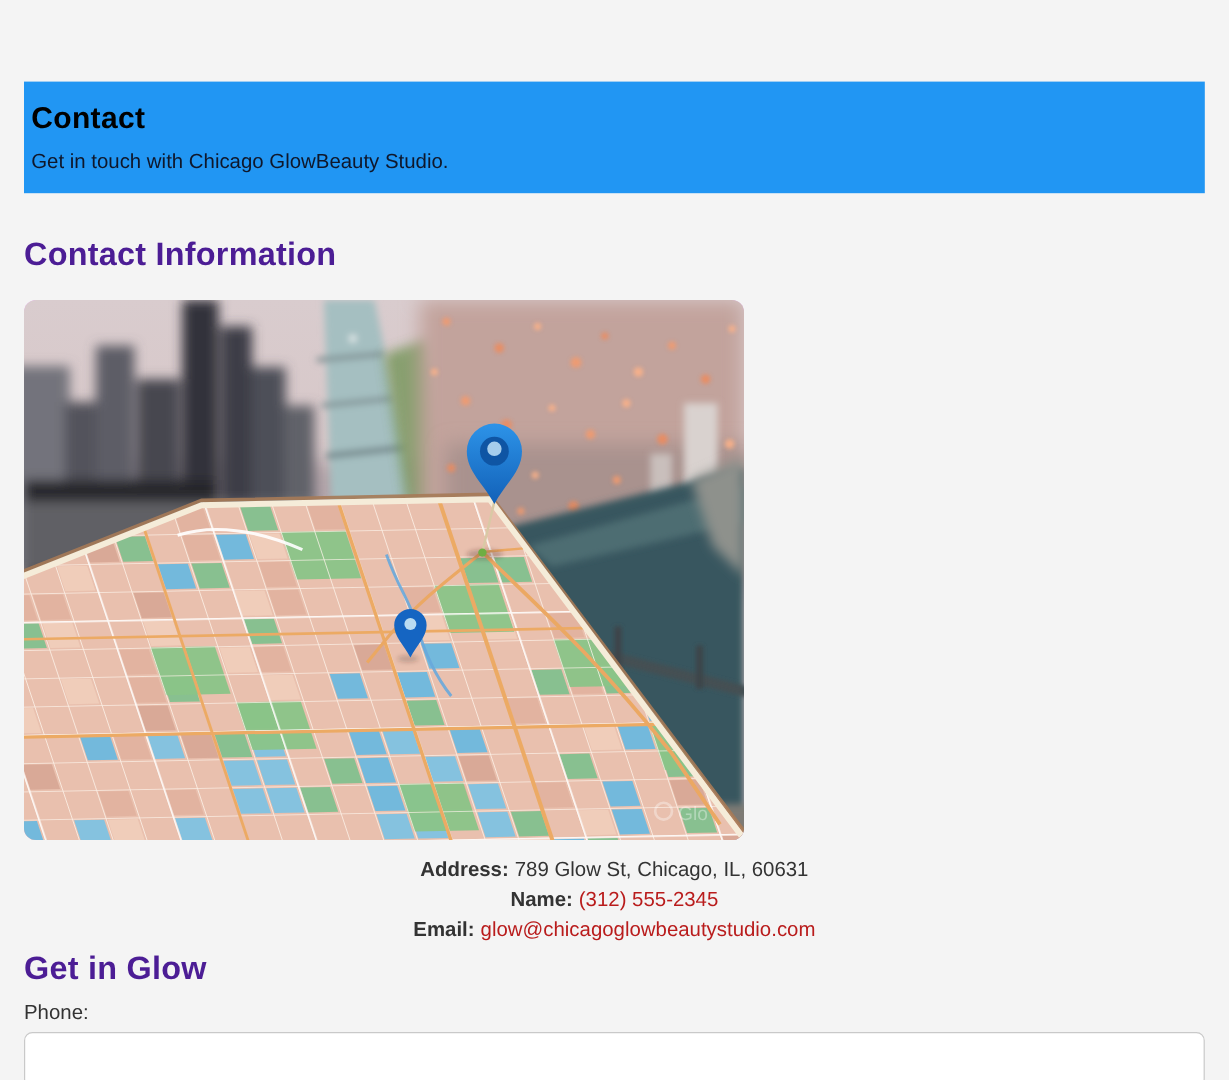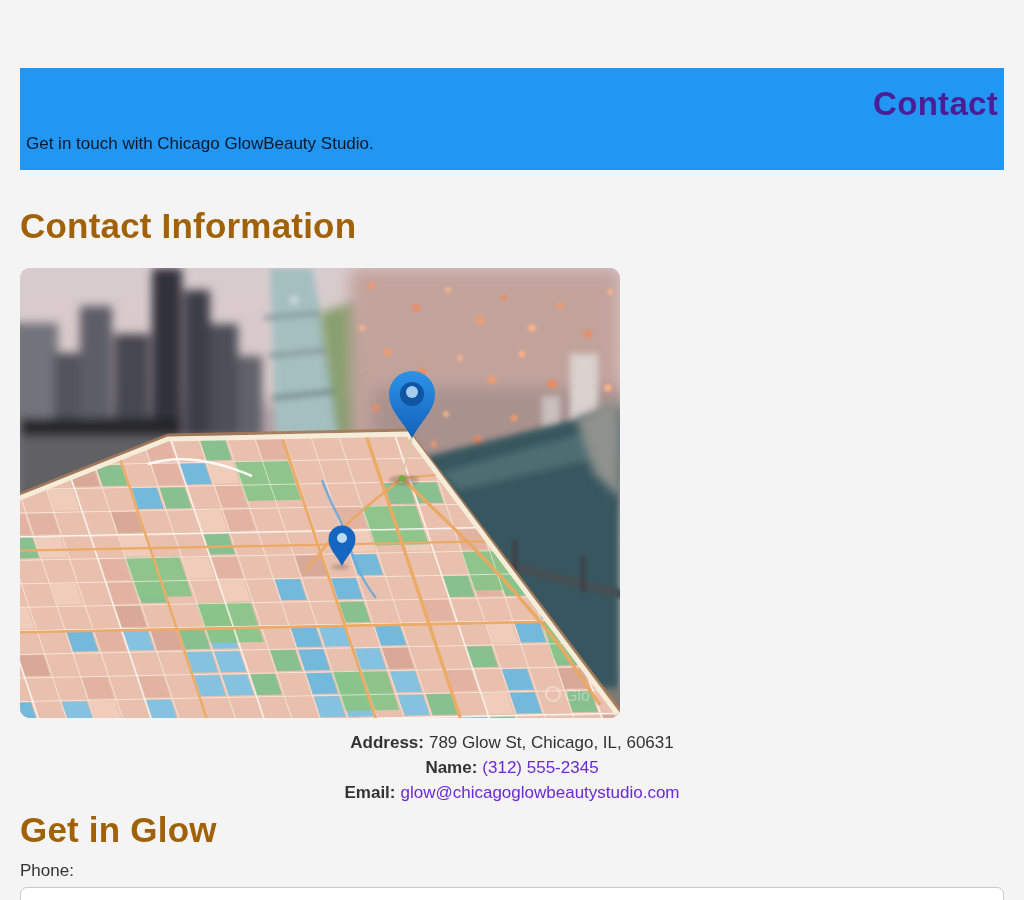--- a/index.html
+++ b/index.html
@@ -4,36 +4,36 @@
 <style>
   html,body{margin:0;padding:0;}
   body{
     width:1024px;height:900px;overflow:hidden;
     background:#f4f4f4;color:#333;
     font-family:"Liberation Sans", sans-serif;
   }
   .page{padding:68px 20px 0;}
   .hero{background:#2196f3;padding:18px 6px 16px;}
   .hero h1{
-    font-size:33px;line-height:1.08;margin:0 0 12px;
-    font-weight:800;color:#4c1d95;letter-spacing:.3px;text-align:right;
+    font-size:25px;line-height:1.08;margin:0 0 12px;
+    font-weight:800;color:#000000;letter-spacing:.3px;
   }
   .hero p{font-size:17px;margin:0;color:#0f172a;}
-  h2{font-size:35px;font-weight:800;color:#a16207;letter-spacing:.2px;}
+  h2{font-size:27px;font-weight:800;color:#4c1d95;letter-spacing:.2px;}
   h2.info-heading{margin:36px 0 22px;}
   h2.form-heading{margin:5px 0 8px;}
   .map-wrap{
     width:600px;height:450px;border-radius:10px;overflow:hidden;
     background:#f0abfc;position:relative;
   }
   .map-wrap svg{display:block;}
   .info-lines{margin-top:12px;font-size:17px;text-align:center;}
   .info-line{line-height:25px;}
   .info-line strong{margin-right:5px;font-weight:700;}
-  a{color:#6d28d9;text-decoration:none;}
+  a{color:#b91c1c;text-decoration:none;}
   .field-label{font-size:17px;line-height:25px;margin-bottom:4px;}
   .text-input{
     display:block;width:100%;box-sizing:border-box;height:46px;
     background:#fff;border:1px solid #c9c9c9;border-radius:7px;
     padding:0 12px;font-size:16px;font-family:inherit;color:#333;
   }
 </style>
 </head>
 <body>
 

